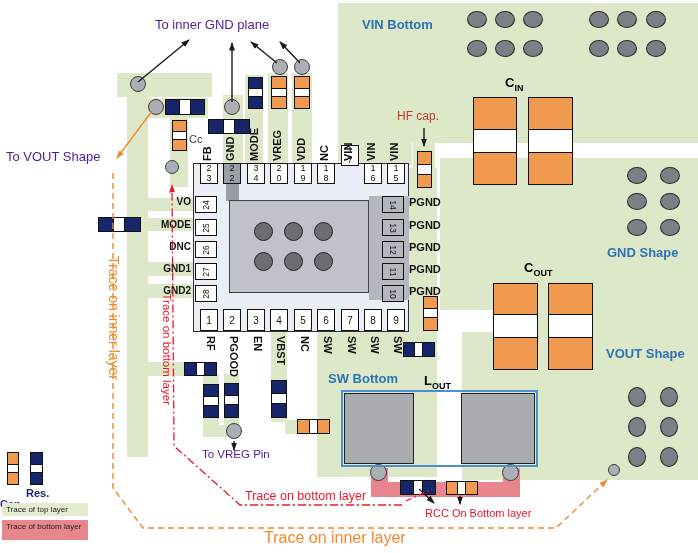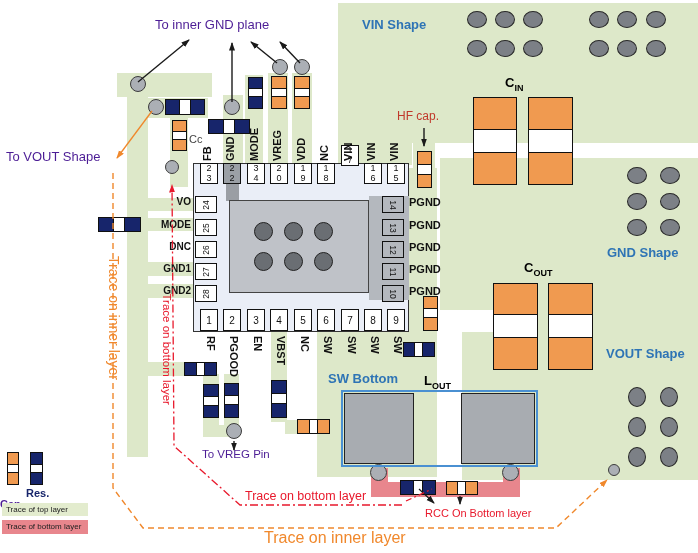--- a/index.html
+++ b/index.html
@@ -387,35 +387,35 @@
     <path d="M234,441 L234,450" stroke="#1a1a1a" stroke-width="1.4" marker-end="url(#ab)"></path>
     <path d="M419,489 L434,503" stroke="#1a1a1a" stroke-width="1.2" marker-end="url(#ab)"></path>
     <path d="M460,496 L460,504" stroke="#1a1a1a" stroke-width="1.2" marker-end="url(#ab)"></path>
     <path d="M152,111 L117,158" stroke="#f0882c" stroke-width="1.3" marker-end="url(#ao)"></path>
     <path d="M113,173 L113,488 L143,528 L556,528 L607,480" fill="none" stroke="#f0882c" stroke-width="1.4" stroke-dasharray="6,4" marker-end="url(#ao)"></path>
     <path d="M402,505 L240,505 L174,446 L172,185" fill="none" stroke="#e8192c" stroke-width="1.3" stroke-dasharray="8,3,2,3" marker-end="url(#ar)"></path>
     <path d="M406,501 L432,489" fill="none" stroke="#e8192c" stroke-width="1.3" stroke-dasharray="6,3,2,3"></path>
   </svg>
 
   <div class="ann" style="left:155px;top:17px">To inner GND plane</div>
-  <div class="shp" style="left:362px;top:17px">VIN Shape</div>
+  <div class="shp" style="left:362px;top:17px">VIN Bottom</div>
   <div class="ann" style="left:6px;top:149px">To VOUT Shape</div>
   <div class="ann" style="left:189px;top:133px;font-size:11px;color:#444">Cc</div>
   <div class="ann" style="left:397px;top:109px;font-size:12px;color:#c0392b">HF cap.</div>
   <div class="csub" style="left:505px;top:75px"><span>C</span><sub>IN</sub></div>
   <div class="shp" style="left:607px;top:245px">GND Shape</div>
   <div class="csub" style="left:524px;top:260px"><span>C</span><sub>OUT</sub></div>
   <div class="shp" style="left:606px;top:346px">VOUT Shape</div>
   <div class="shp" style="left:328px;top:371px">SW Bottom</div>
   <div class="csub" style="left:424px;top:373px"><span>L</span><sub>OUT</sub></div>
   <div class="ann" style="left:202px;top:448px;font-size:11.5px">To VREG Pin</div>
   <div class="ann red" style="left:245px;top:489px;font-size:12.5px">Trace on bottom layer</div>
   <div class="ann red" style="left:425px;top:507px;font-size:11px">RCC On Bottom layer</div>
   <div class="ann org" style="left:264px;top:529px;font-size:16px">Trace on inner layer</div>
   <div class="ann org" style="left:26px;top:336px;width:176px;font-size:14px;transform:rotate(90deg)">Trace on inner layer</div>
   <div class="ann red" style="left:104px;top:350px;width:125px;font-size:11.5px;transform:rotate(90deg)">Trace on bottom layer</div>
 
   <div class="ann" style="left:0px;top:498px;font-size:11px;font-weight:bold">Cap.</div>
   <div class="ann" style="left:26px;top:487px;font-size:11px;font-weight:bold;color:#17256b">Res.</div>
   <div class="lgbox" style="left:2px;top:503px;width:86px;height:13px;background:#e3ecce">Trace of top layer</div>
-  <div class="lgbox" style="left:2px;top:520px;width:86px;height:14px;background:#e8868d">Trace of bottom layer</div>
+  <div class="lgbox" style="left:2px;top:520px;width:86px;height:20px;background:#e8868d">Trace of bottom layer</div>
 
 </div>
 
 </body></html>

